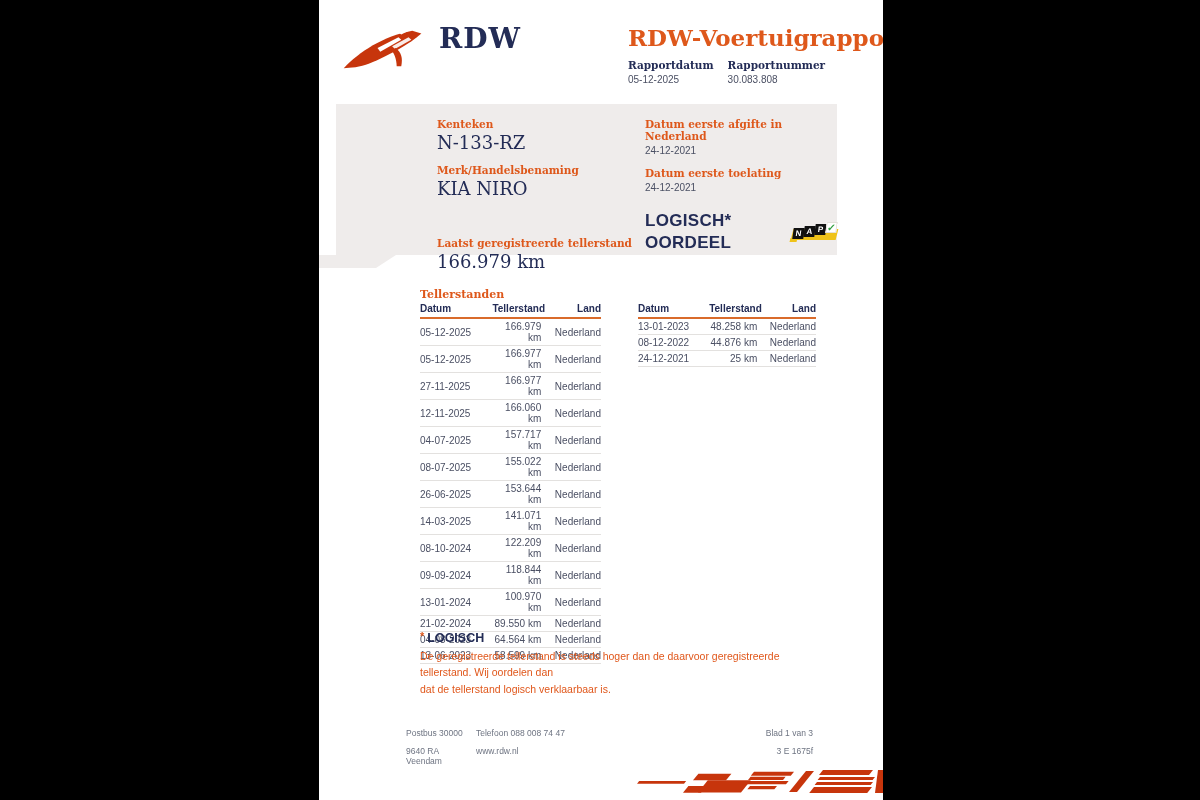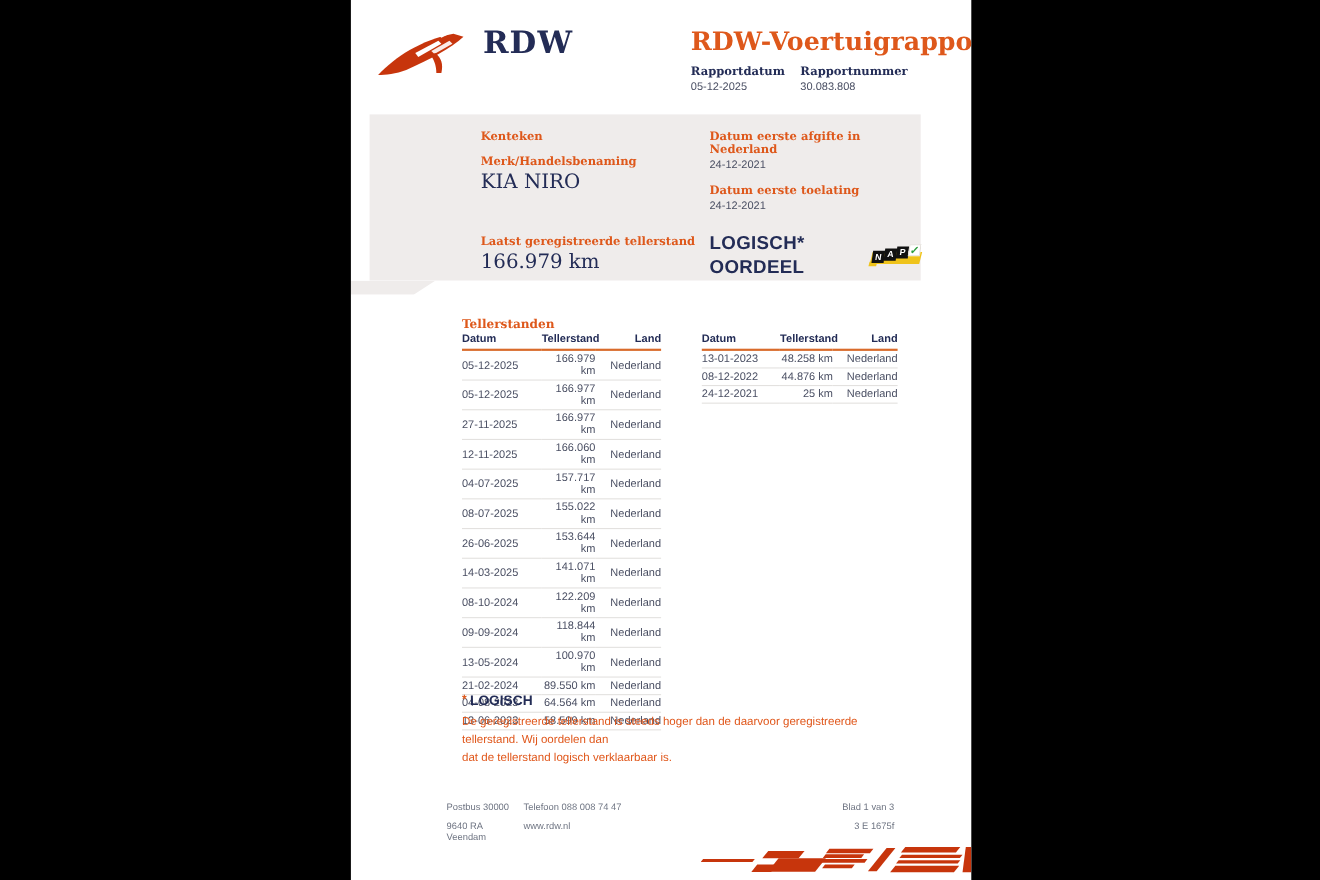--- a/index.html
+++ b/index.html
@@ -93,20 +93,21 @@
       </div>
       <div>
         <div class="lbl">Rapportnummer</div>
         <div class="val">30.083.808</div>
       </div>
     </div>
 
     <div class="vbox">
       <div class="vcol-left">
         <div class="flabel">Kenteken</div>
+        <div class="fvalue-big">N-133-RZ</div>
         <div class="flabel gap-md">Merk/Handelsbenaming</div>
         <div class="fvalue-big">KIA NIRO</div>
         <div class="flabel gap-lg">Laatst geregistreerde tellerstand</div>
         <div class="fvalue-big">166.979 km</div>
       </div>
       <div class="vcol-right">
         <div class="flabel">Datum eerste afgifte in Nederland</div>
         <div class="fvalue-sm">24-12-2021</div>
         <div class="flabel gap-md">Datum eerste toelating</div>
         <div class="fvalue-sm">24-12-2021</div>
@@ -188,21 +189,21 @@
             <td>08-10-2024</td>
             <td>122.209 km</td>
             <td>Nederland</td>
           </tr>
           <tr>
             <td>09-09-2024</td>
             <td>118.844 km</td>
             <td>Nederland</td>
           </tr>
           <tr>
-            <td>13-05-2024</td>
+            <td>13-01-2024</td>
             <td>100.970 km</td>
             <td>Nederland</td>
           </tr>
           <tr>
             <td>21-02-2024</td>
             <td>89.550 km</td>
             <td>Nederland</td>
           </tr>
           <tr>
             <td>04-08-2023</td>

